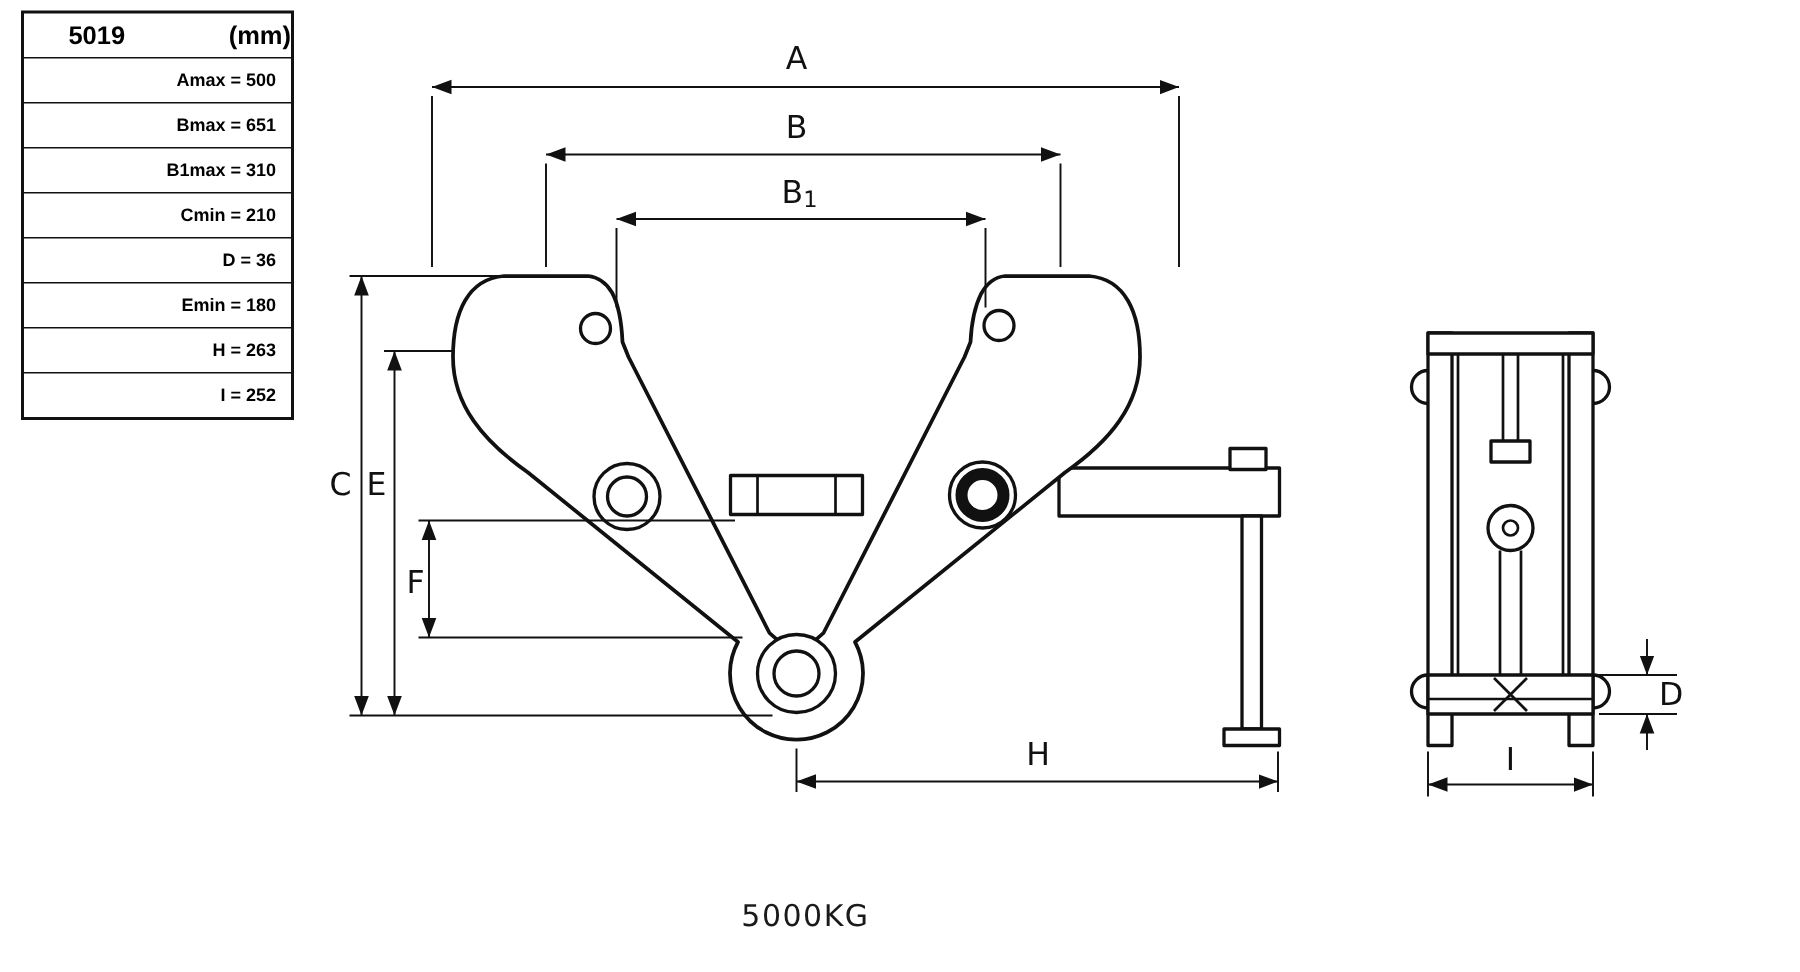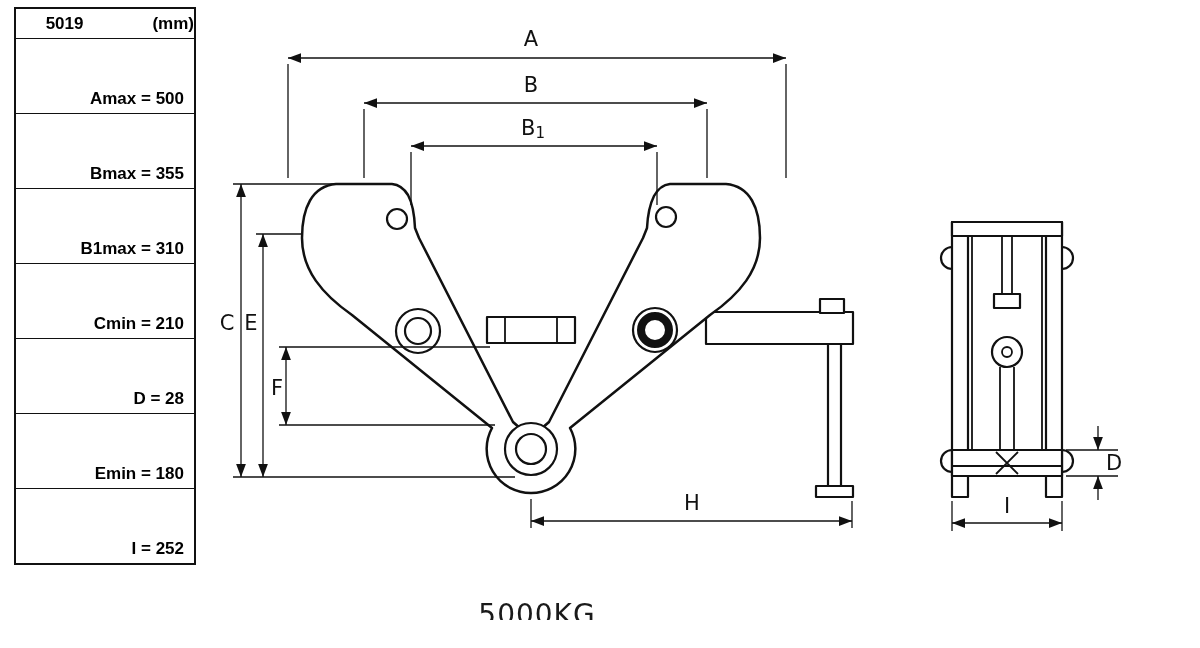--- a/index.html
+++ b/index.html
@@ -6,50 +6,51 @@
   .stage{position:relative;width:1200px;height:620px;background:#fff;overflow:hidden;
          font-family:"Liberation Sans",sans-serif;}
   
   .spec-table{position:absolute;left:14px;top:7px;width:182px;border:2.5px solid #111;
               background:#fff;font-weight:bold;color:#000;box-sizing:border-box;}
   .spec-header{height:29px;display:flex;align-items:center;border-bottom:1.8px solid #111;
                font-size:17px;}
   .spec-header .model{flex:1.2;text-align:center;}
   .spec-header .unit{flex:1;text-align:right;}
   .spec-row{height:29px;line-height:29px;text-align:right;padding-right:10px;
-            border-bottom:1.6px solid #111;font-size:17px;margin-top:45px;}
+            border-bottom:1.6px solid #111;font-size:12px;}
   .spec-row:last-child{border-bottom:none;}
   
   .drawing{position:absolute;left:0;top:0;}
   .outline{fill:#fff;stroke:#111;stroke-width:2.5;stroke-linejoin:round;}
   .part{fill:#fff;stroke:#111;stroke-width:2.2;stroke-linejoin:round;}
   .thin{fill:none;stroke:#111;stroke-width:1.8;}
   .dim{stroke:#111;stroke-width:1.3;fill:none;}
   .dimtxt{font-family:"DejaVu Sans",sans-serif;font-size:21px;fill:#111;}
   .boldring{fill:none;stroke:#111;stroke-width:8;}
   
   .capacity{position:absolute;left:437px;top:598px;width:200px;text-align:center;
-            font-family:"DejaVu Sans",sans-serif;font-size:28px;color:#1a1a1a;letter-spacing:1px;}
+            font-family:"DejaVu Sans",sans-serif;font-size:20px;color:#1a1a1a;letter-spacing:1px;}
 </style>
 </head>
 <body>
 
 <div class="stage">
 
   <div class="spec-table">
     <div class="spec-header">
       <span class="model">5019</span>
       <span class="unit">(mm)</span>
     </div>
     <div class="spec-row">Amax = 500</div>
-    <div class="spec-row">Bmax = 355</div>
+    <div class="spec-row">Bmax = 651</div>
     <div class="spec-row">B1max = 310</div>
     <div class="spec-row">Cmin = 210</div>
-    <div class="spec-row">D = 28</div>
+    <div class="spec-row">D = 36</div>
     <div class="spec-row">Emin = 180</div>
+    <div class="spec-row">H = 263</div>
     <div class="spec-row">I = 252</div>
   </div>
 
   <svg class="drawing" width="1200" height="648" viewBox="0 0 1200 648">
     <defs>
       <marker id="arr" viewBox="0 0 12 12" refX="12" refY="6" markerWidth="13" markerHeight="13" markerUnits="userSpaceOnUse" orient="auto-start-reverse">
         <path d="M0,1.5 L12,6 L0,10.5 Z" fill="#111"></path>
       </marker>
     </defs>
 

